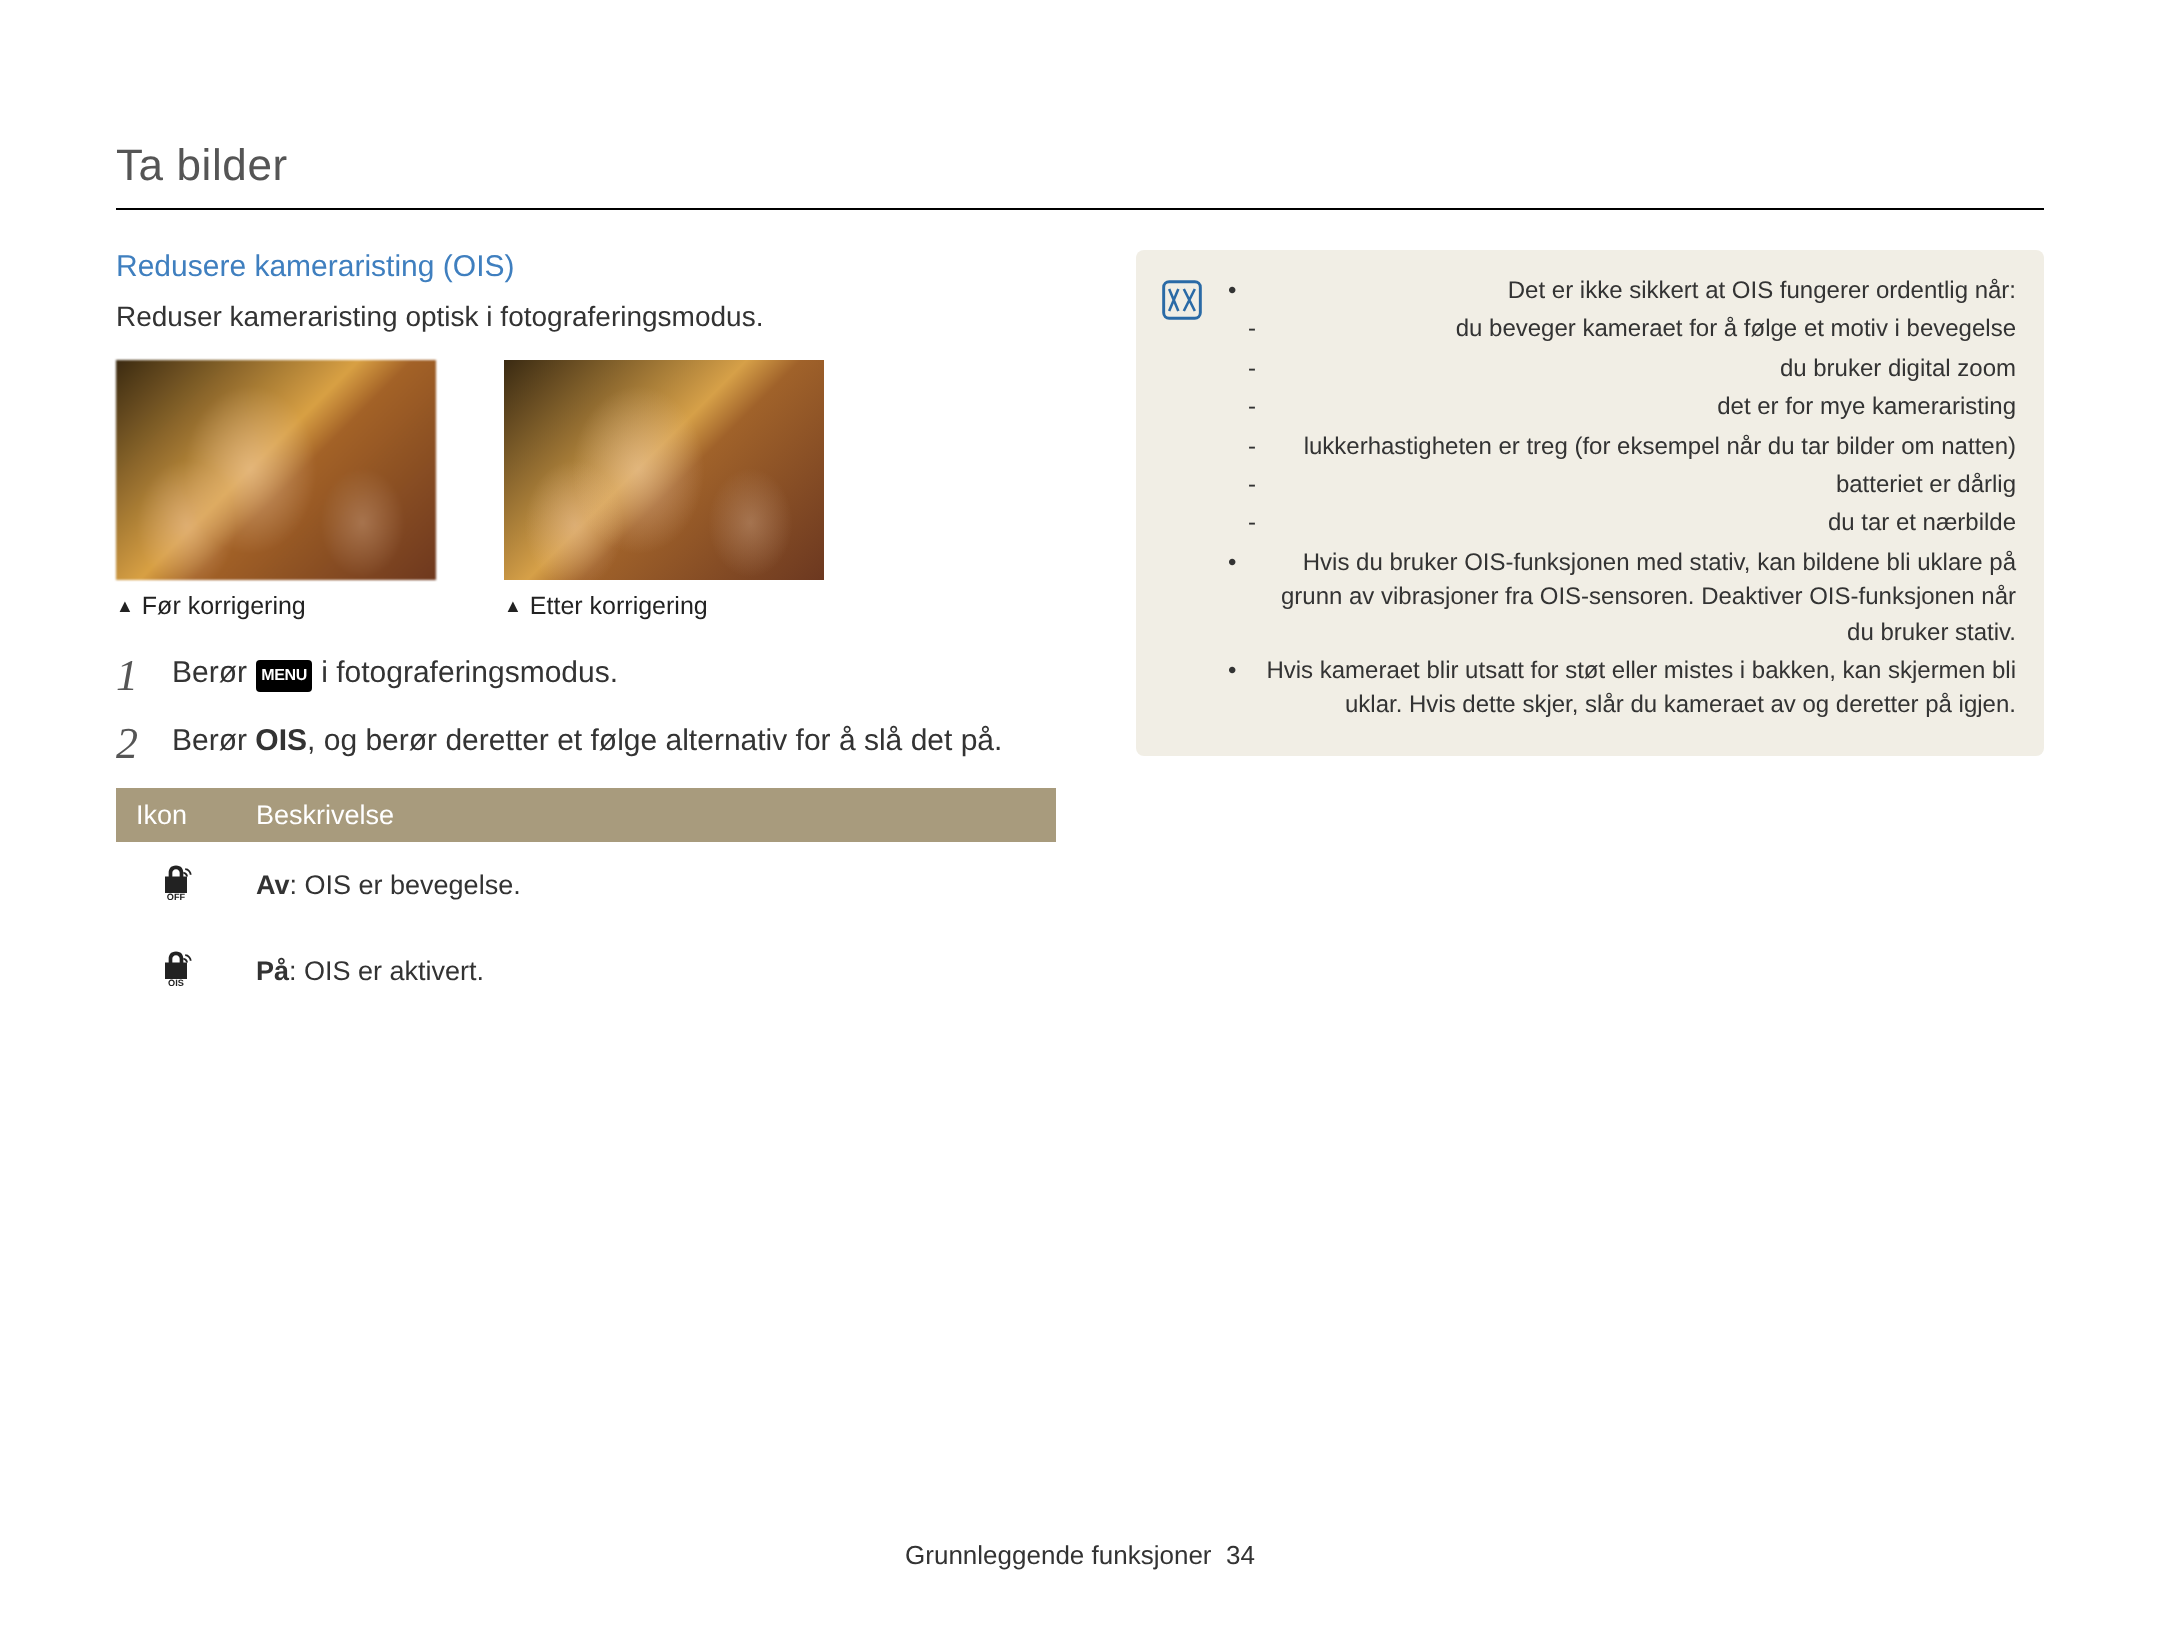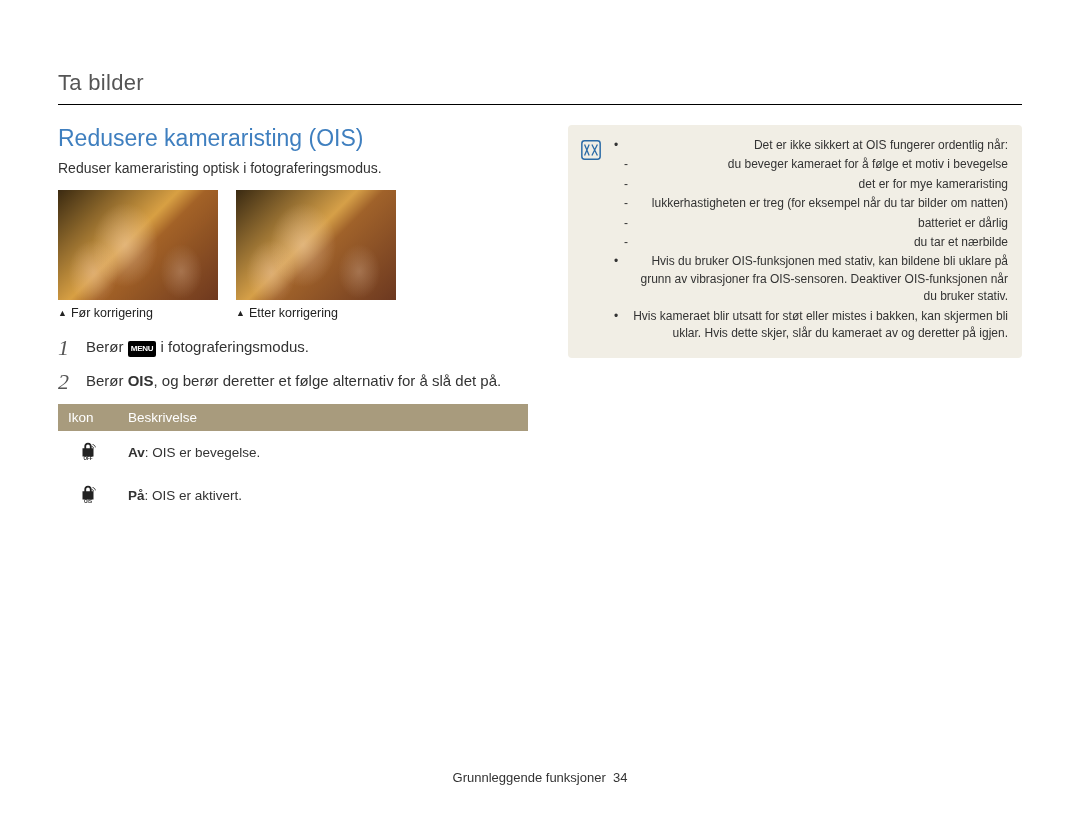--- a/index.html
+++ b/index.html
@@ -34,32 +34,32 @@
   .left-col {
     width: 470px;
     flex-shrink: 0;
   }
   .right-col {
     flex: 1;
   }
   h1.title {
     font-family: Arial, Helvetica, sans-serif;
     font-weight: 400;
-    font-size: 23px;
+    font-size: 15px;
     color: #3f7fbf;
     margin-bottom: 8px;
   }
   .subtitle {
     font-size: 14px;
     color: #333;
     margin-bottom: 14px;
   }
   .photo-row {
     display: flex;
-    gap: 18px;
+    gap: 34px;
     margin-bottom: 6px;
   }
   .photo-block { }
   .photo {
     width: 160px;
     height: 110px;
     background: linear-gradient(135deg, #3a2a12 0%, #d6a048 45%, #a0622a 55%, #6c3820 100%);
     position: relative;
     overflow: hidden;
   }
@@ -235,20 +235,21 @@
       <div class="notebox">
         <svg class="note-icon" viewBox="0 0 24 24">
           <rect x="2" y="2" width="20" height="20" rx="3" fill="none" stroke="#2a6aa6" stroke-width="1.6"></rect>
           <path d="M5 6l5 12M10 6l-5 12M13 6l6 12M19 6l-6 12" stroke="#2a6aa6" stroke-width="1.4" fill="none"></path>
         </svg>
         <ul>
           <li>
             <span>Det er ikke sikkert at OIS fungerer ordentlig når:</span>
             <ul>
               <li>du beveger kameraet for å følge et motiv i bevegelse</li>
+              <li>du bruker digital zoom</li>
               <li>det er for mye kameraristing</li>
               <li>lukkerhastigheten er treg (for eksempel når du tar bilder om natten)</li>
               <li>batteriet er dårlig</li>
               <li>du tar et nærbilde</li>
             </ul>
           </li>
           <li>Hvis du bruker OIS-funksjonen med stativ, kan bildene bli uklare på grunn av vibrasjoner fra OIS-sensoren. Deaktiver OIS-funksjonen når du bruker stativ.</li>
           <li>Hvis kameraet blir utsatt for støt eller mistes i bakken, kan skjermen bli uklar. Hvis dette skjer, slår du kameraet av og deretter på igjen.</li>
         </ul>
       </div>

